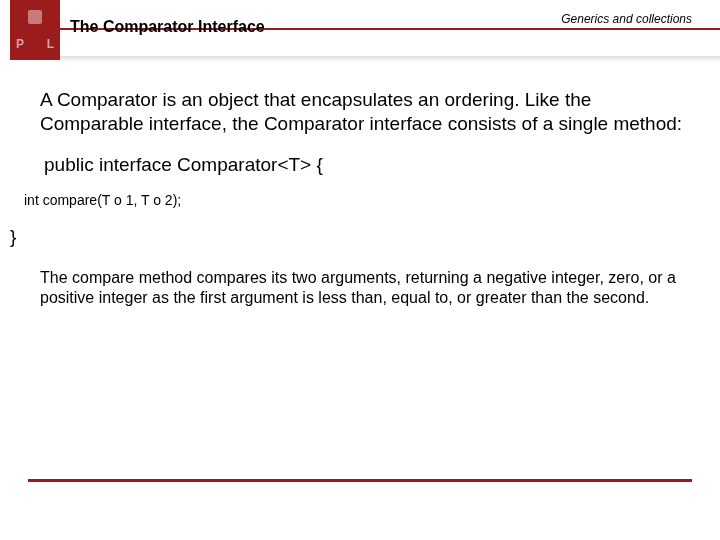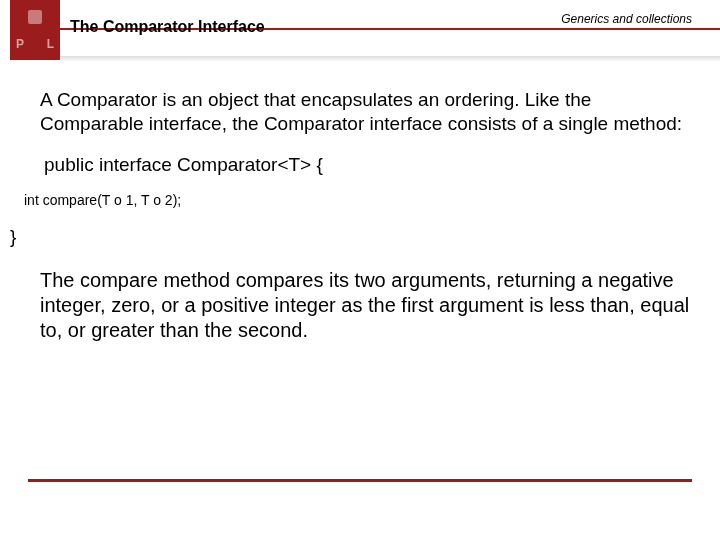--- a/index.html
+++ b/index.html
@@ -106,21 +106,21 @@
   .code2 {
     margin: 2px 20px 0 24px;
     font-size: 14px;
   }
   .code3 {
     margin: 18px 20px 0 10px;
     font-size: 19px;
   }
   .para2 {
     margin: 20px 16px 0 40px;
-    font-size: 20px;
+    font-size: 16px;
     line-height: 1.25;
   }
   .footer-rule {
     position: absolute;
     left: 28px;
     right: 28px;
     bottom: 58px;
     height: 3px;
     background: #9a1c1c;
   }

